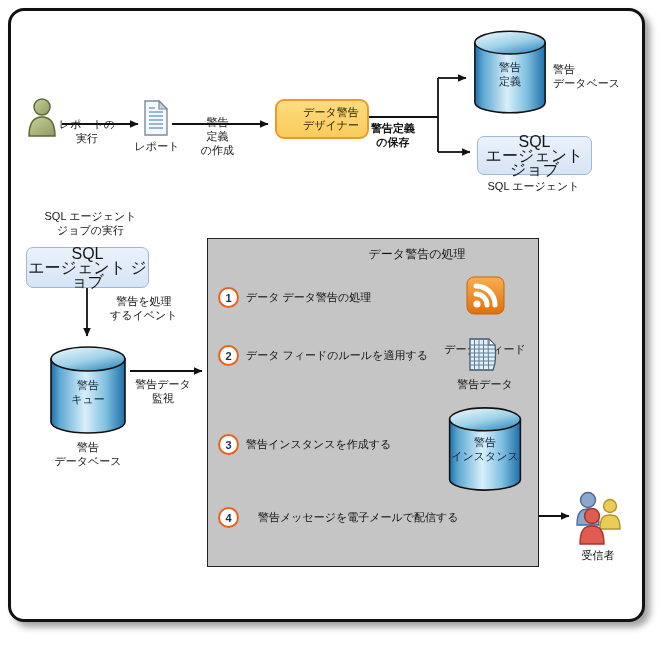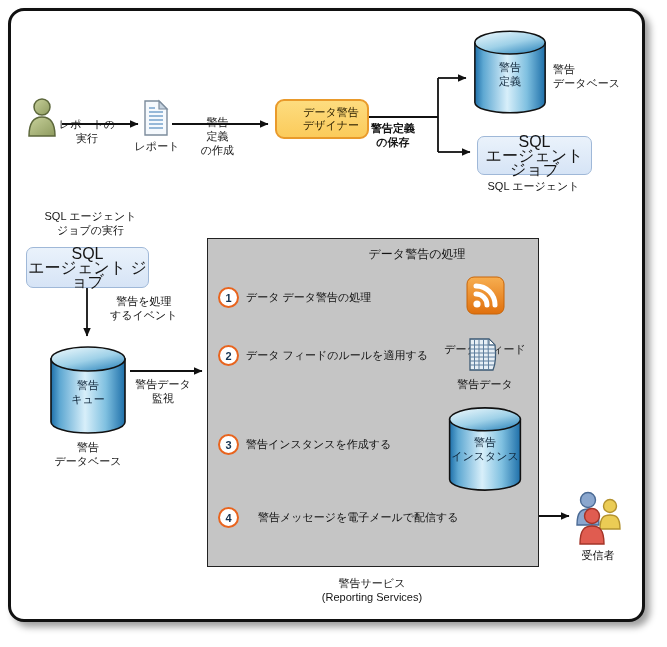--- a/index.html
+++ b/index.html
@@ -230,15 +230,13 @@
       <circle cx="14" cy="10" r="7.5" fill="#8BA7CE" stroke="#4A6A94"></circle>
       <path d="M3,35 C3,21 8,19 14,19 C20,19 25,21 25,35 Z" fill="#8BA7CE" stroke="#4A6A94"></path>
       <circle cx="36" cy="16" r="6.5" fill="#EBCC55" stroke="#B3922F"></circle>
       <path d="M26,39 C26,27 30,25 36,25 C42,25 46,27 46,39 Z" fill="#EBCC55" stroke="#B3922F"></path>
       <circle cx="18" cy="26" r="7.5" fill="#E05C50" stroke="#A33428"></circle>
       <path d="M6,54 C6,39 11,36 18,36 C25,36 30,39 30,54 Z" fill="#E05C50" stroke="#A33428"></path>
     </g>
   </svg>
   <div class="lbl ctr" style="left:572px;top:548px;width:52px;">受信者</div>
 
-  <div class="lbl ctr" style="left:262px;top:576px;width:220px;">警告サービス
-(Reporting Services)</div>
 </div>
 
 </body></html>

